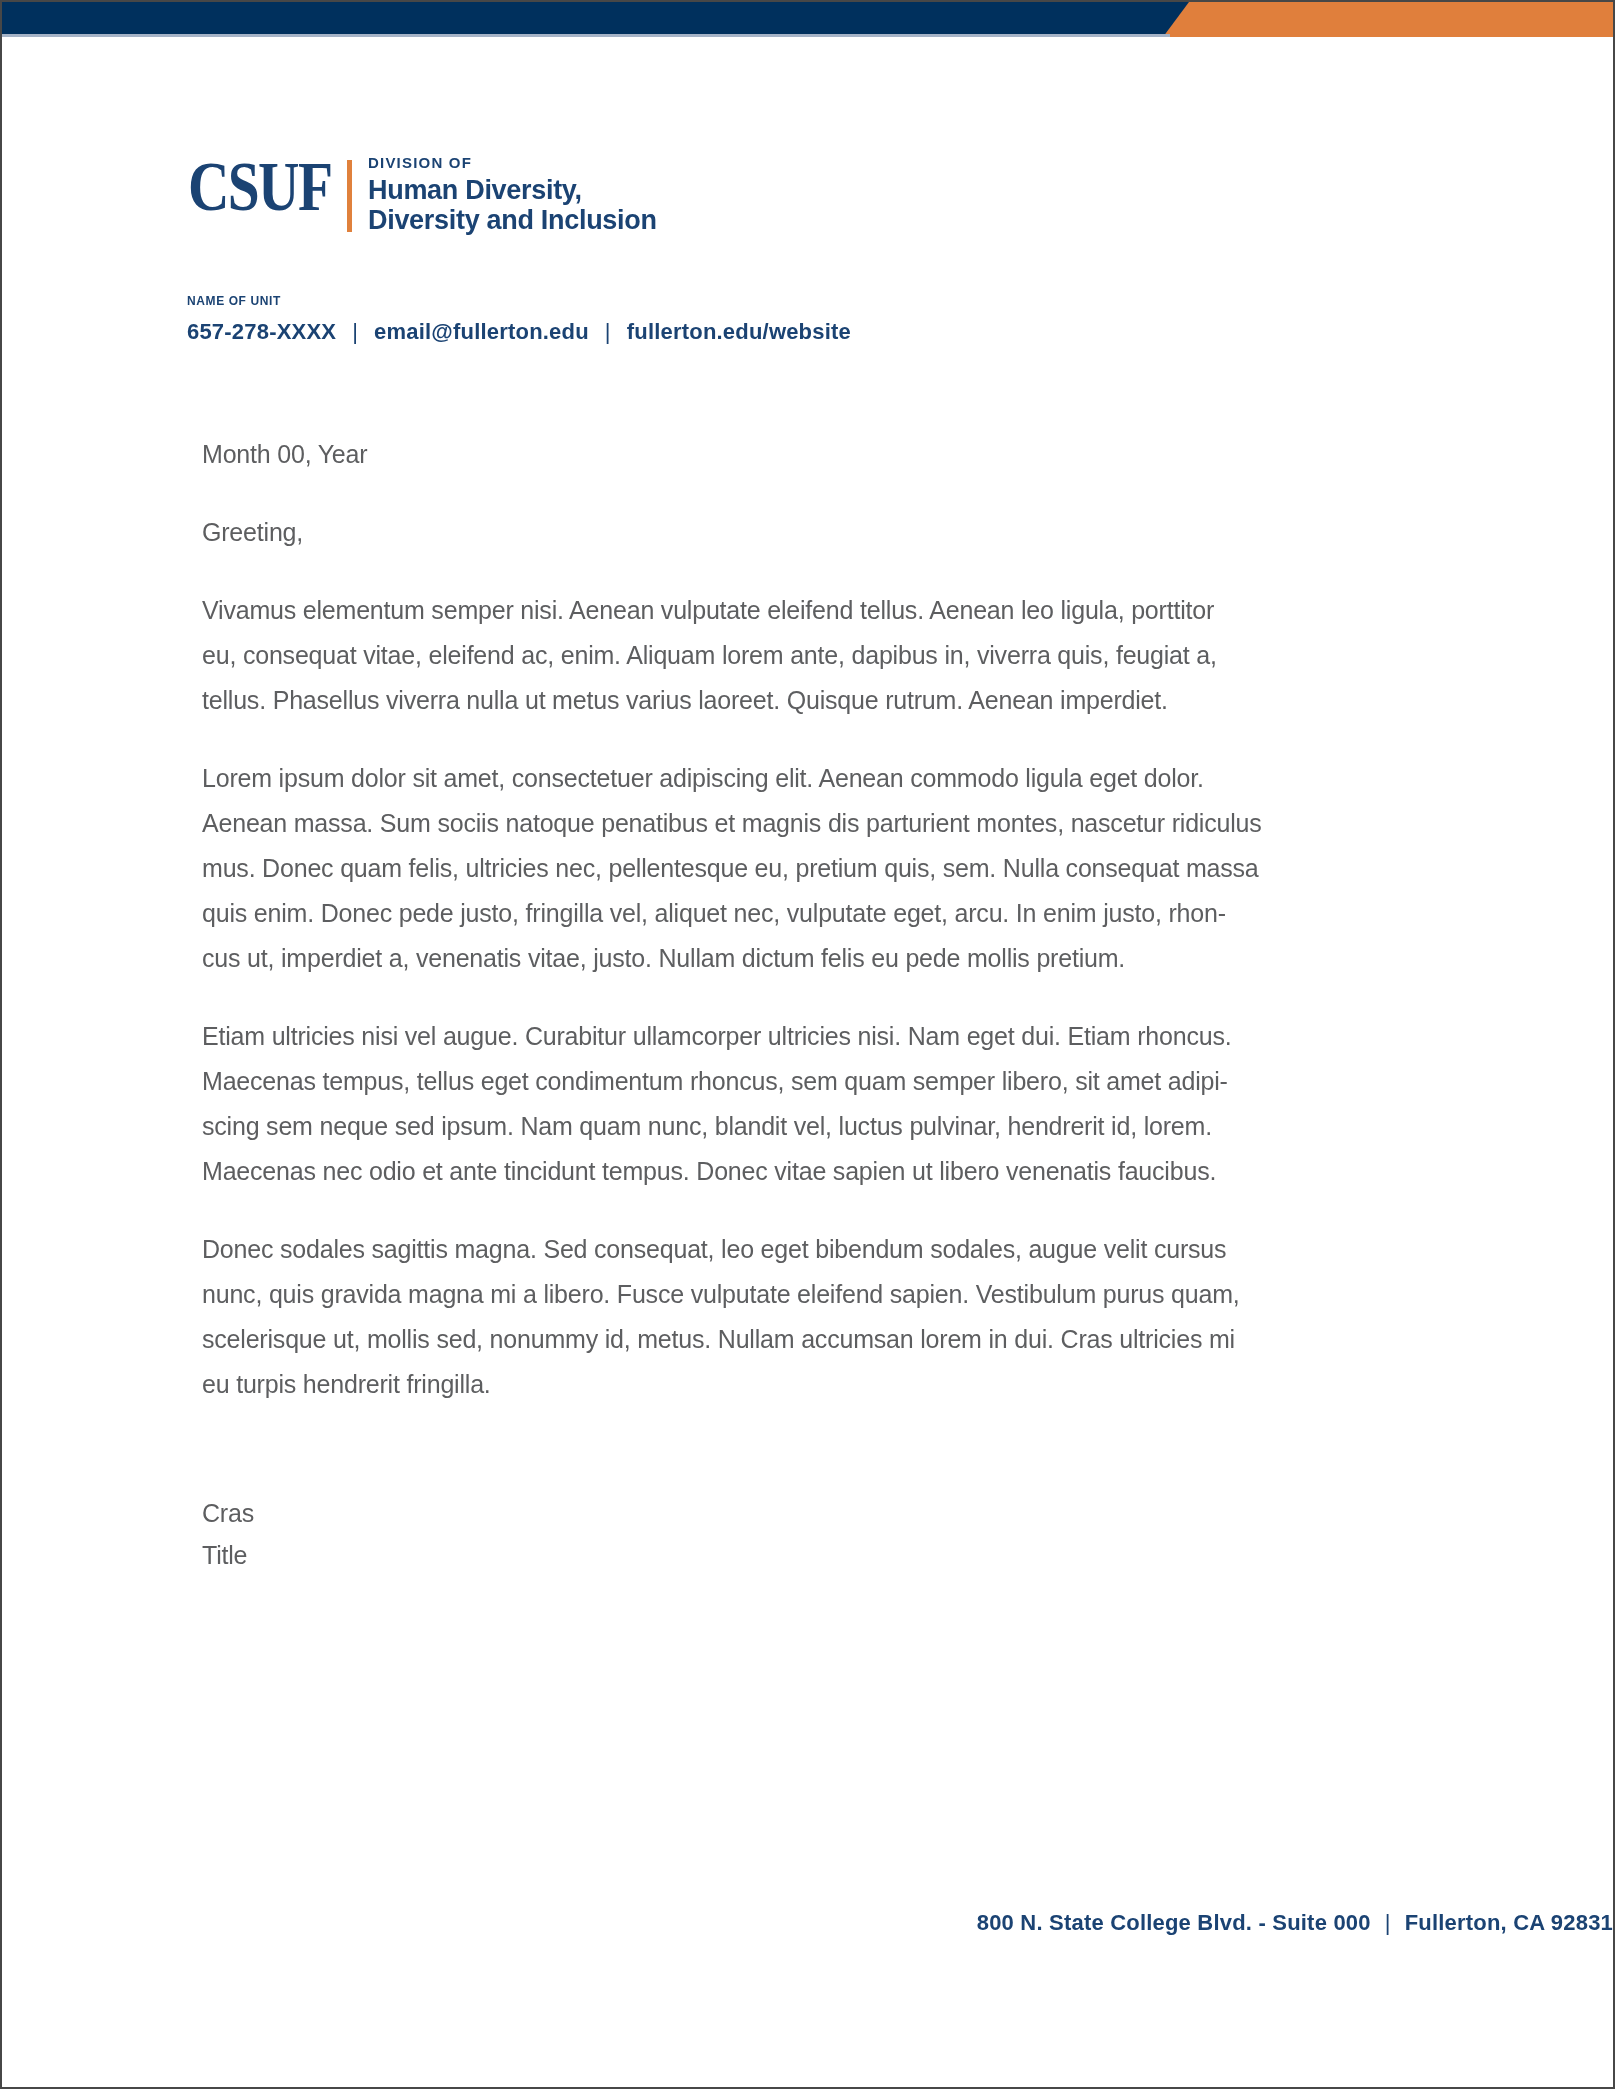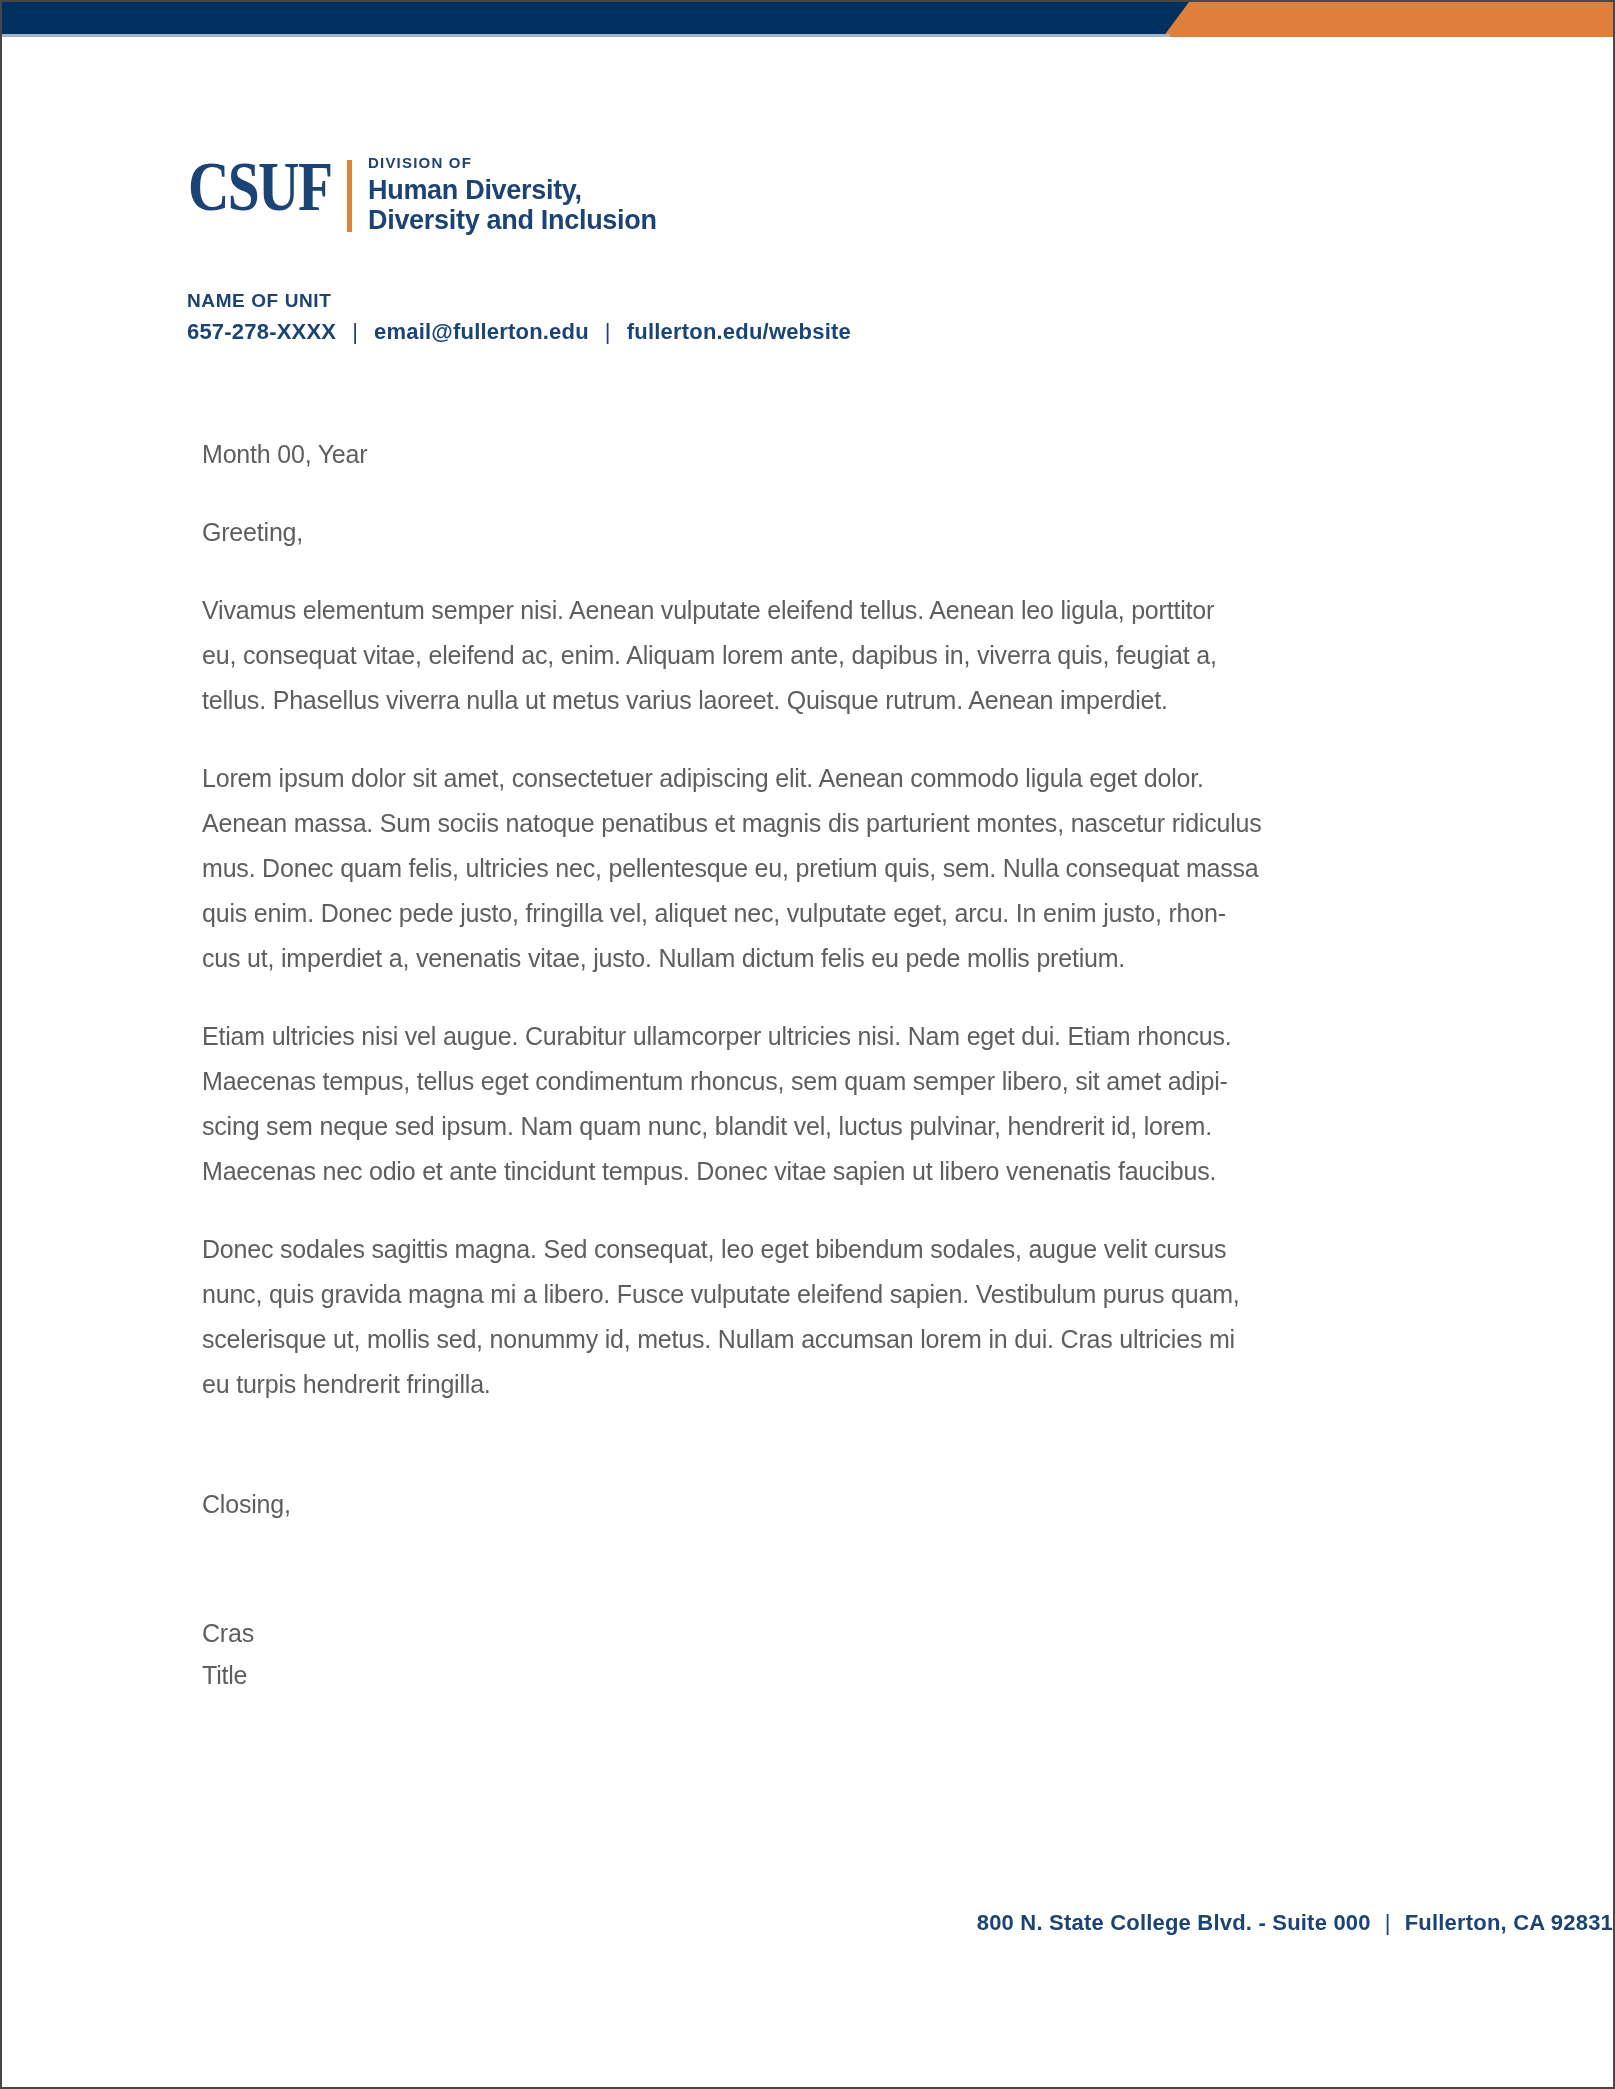--- a/index.html
+++ b/index.html
@@ -71,21 +71,21 @@
     font-size: 27px;
     font-weight: bold;
     line-height: 30px;
     letter-spacing: -0.3px;
   }
   .division-name.first { margin-top: 3px; }
 
   
   .unit { position: absolute; left: 185px; top: 288px; color: #1B4373; }
   .unit-name {
-    font-size: 19px;
+    font-size: 12px;
     font-weight: bold;
     letter-spacing: 0.6px;
     line-height: 22px;
   }
   .unit-contact {
     margin-top: 7px;
     font-size: 22px;
     font-weight: 600;
     line-height: 26px;
     letter-spacing: 0.2px;
@@ -171,21 +171,20 @@
 quis enim. Donec pede justo, fringilla vel, aliquet nec, vulputate eget, arcu. In enim justo, rhon-
 cus ut, imperdiet a, venenatis vitae, justo. Nullam dictum felis eu pede mollis pretium.</p>
     <p class="para">Etiam ultricies nisi vel augue. Curabitur ullamcorper ultricies nisi. Nam eget dui. Etiam rhoncus.
 Maecenas tempus, tellus eget condimentum rhoncus, sem quam semper libero, sit amet adipi-
 scing sem neque sed ipsum. Nam quam nunc, blandit vel, luctus pulvinar, hendrerit id, lorem.
 Maecenas nec odio et ante tincidunt tempus. Donec vitae sapien ut libero venenatis faucibus.</p>
     <p class="para">Donec sodales sagittis magna. Sed consequat, leo eget bibendum sodales, augue velit cursus
 nunc, quis gravida magna mi a libero. Fusce vulputate eleifend sapien. Vestibulum purus quam,
 scelerisque ut, mollis sed, nonummy id, metus. Nullam accumsan lorem in dui. Cras ultricies mi
 eu turpis hendrerit fringilla.</p>
-    <p class="closing">Closing,</p>
     <p class="signature">
       <span>Cras</span><br>
       <span>Title</span>
     </p>
   </div>
 
   <div class="footer-address">
     <span>800 N. State College Blvd. - Suite 000</span><span class="pipe">|</span><span>Fullerton, CA 92831</span>
   </div>
 

